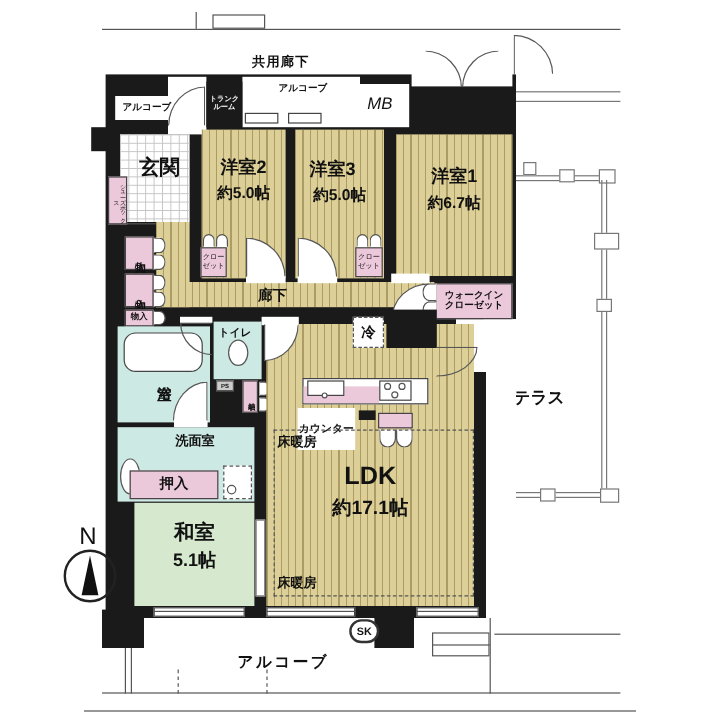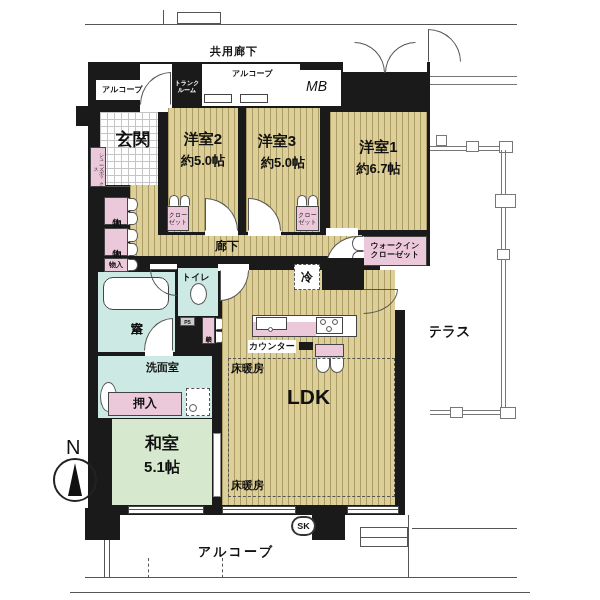--- a/index.html
+++ b/index.html
@@ -199,30 +199,31 @@
   <div class="arc" style="left:220px;top:270px;width:29px;height:31px;border-radius:0 0 100% 0;border-bottom-color:#555;border-right-color:#555;border-left-color:#555;background:#fff;"></div>
 
   <div class="whitebox" style="left:252px;top:315px;width:105px;height:22px;"></div>
   <div class="abs" style="left:253px;top:322px;width:63px;height:14px;background:#ecc9da;"></div>
   <div class="whitebox" style="left:256px;top:317px;width:31px;height:13px;"></div>
   <div class="abs" style="left:268px;top:327px;width:5px;height:5px;border:1px solid #555;border-radius:50%;background:#fff;"></div>
   <div class="whitebox" style="left:316px;top:317px;width:27px;height:17px;"></div>
   <div class="abs" style="left:320px;top:319px;width:6px;height:6px;border:1px solid #555;border-radius:50%;"></div>
   <div class="abs" style="left:332px;top:319px;width:6px;height:6px;border:1px solid #555;border-radius:50%;"></div>
   <div class="abs" style="left:326px;top:326px;width:6px;height:6px;border:1px solid #555;border-radius:50%;"></div>
-  <div class="lbl" style="left:248px;top:340px;font-size:9px;background:#fff;padding:0 1px;">カウンター</div>
+  <div class="lbl" style="left:248px;top:340px;font-size:9px;background:#fff;padding:11px 1px;">カウンター</div>
   <div class="wall" style="left:299px;top:342px;width:14px;height:8px;"></div>
   <div class="pinkbox" style="left:315px;top:344px;width:29px;height:13px;"></div>
   <div class="arc" style="left:316px;top:358px;width:14px;height:15px;border-radius:0 0 100% 100%;border-bottom-color:#555;border-left-color:#555;border-right-color:#555;background:#fff;"></div>
   <div class="arc" style="left:330px;top:358px;width:14px;height:15px;border-radius:0 0 100% 100%;border-bottom-color:#555;border-left-color:#555;border-right-color:#555;background:#fff;"></div>
 
   <div class="dash" style="left:228px;top:358px;width:167px;height:139px;"></div>
   <div class="lbl" style="left:231px;top:361px;font-size:11px;">床暖房</div>
   <div class="lbl" style="left:231px;top:478px;font-size:11px;">床暖房</div>
   <div class="lbl ctr" style="left:222px;top:385px;width:173px;font-size:21px;">LDK</div>
+  <div class="lbl ctr" style="left:222px;top:413px;width:173px;font-size:16px;">約17.1帖</div>
 
   <div class="arc" style="left:363px;top:289px;width:35px;height:25px;border-radius:0 0 100% 0;border-bottom-color:#555;border-right-color:#555;border-top-color:#555;"></div>
 
   <div class="whitebox" style="left:128px;top:506px;width:76px;height:8px;"></div>
   <div class="line" style="left:128px;top:509px;width:76px;height:1px;"></div>
   <div class="whitebox" style="left:222px;top:506px;width:74px;height:8px;"></div>
   <div class="line" style="left:222px;top:509px;width:74px;height:1px;"></div>
   <div class="whitebox" style="left:347px;top:506px;width:52px;height:8px;"></div>
   <div class="line" style="left:347px;top:509px;width:52px;height:1px;"></div>
 

